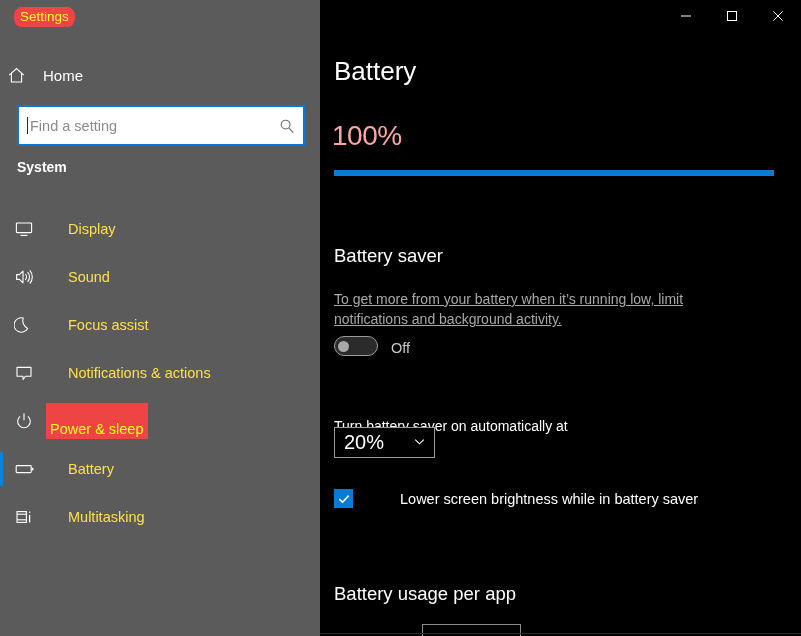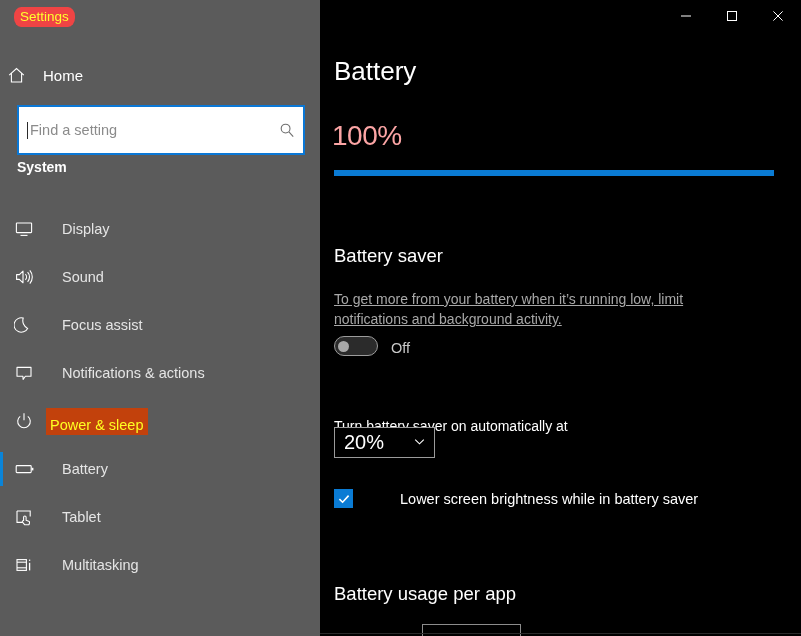--- a/index.html
+++ b/index.html
@@ -35,21 +35,21 @@
     position:absolute; left:0; top:58px;
     width:100%; height:34px;
     display:flex; align-items:center;
     padding-left:7px;
   }
   .home-row .ic { width:34px; display:flex; align-items:center; justify-content:flex-start; }
   .home-row .lbl { color:#ffffff; font-size:15px; margin-left:2px; }
 
   #search-box {
     position:absolute; left:17px; top:105px;
-    width:288px; height:50px;
+    width:288px; height:41px;
     background:#ffffff;
     border:2px solid #0a77d5;
     display:flex; align-items:center;
   }
   #search-box .caret {
     width:1px; height:17px; background:#2b2b2b; margin-left:8px;
   }
   #search-box .ph {
     color:#8b8b8b; font-size:14.5px; margin-left:2px; flex:1;
   }
@@ -71,26 +71,26 @@
     position:absolute; left:0; top:7px;
     width:3px; height:34px; background:#0a84d8;
     display:none;
   }
   .nav-item.selected .sel-bar { display:block; }
   .nav-item .ic {
     width:34px; display:flex; align-items:center; justify-content:flex-start;
     flex:0 0 34px;
   }
   .nav-item .lbl {
-    color:#e5e5e5; font-size:14.5px; margin-left:14px; white-space:nowrap;
+    color:#fde047; font-size:14.5px; margin-left:20px; white-space:nowrap;
   }
   .nav-item .lbl.hl-olive-bright {
-    background:#c2410c;
+    background:#ef4444;
     color:#ffff22;
-    padding:9px 4px 2px 4px;
+    padding:18px 4px 2px 4px;
     margin-left:-2px;
   }
   .nav-partial {
     position:absolute; left:14px; top:628px;
     color:#6d6d6d; font-size:14px; opacity:.55;
   }
 
   
   #main {
     flex:1; height:636px; position:relative; background:#000000;
@@ -281,30 +281,20 @@
         <span class="ic">
           <svg width="22" height="20" viewBox="0 0 22 20">
             <rect x="2.2" y="6.6" width="15" height="7" rx="0.8" fill="none" stroke="#fff" stroke-width="1.1"></rect>
             <rect x="17.6" y="8.8" width="1.8" height="2.6" fill="#fff"></rect>
           </svg>
         </span>
         <span class="lbl">Battery</span>
       </div>
 
 
-      <div class="nav-item">
-
-        <span class="ic">
-          <svg width="20" height="20" viewBox="0 0 20 20">
-            <path d="M3 4 H16.2 V9.4 M3 4 V15.4 H8.6" fill="none" stroke="#fff" stroke-width="1.1"></path>
-            <path d="M9.6 10.2 a1.25 1.25 0 0 1 2.5 0 v3.1 l2.6 .9 a1.3 1.3 0 0 1 .8 1.6 l-.5 1.9 H10.6 l-2.1 -2.6 a1 1 0 0 1 1.1 -1.5 Z" fill="none" stroke="#fff" stroke-width="1.1" stroke-linejoin="round"></path>
-          </svg>
-        </span>
-        <span class="lbl">Tablet</span>
-      </div>
 
       <div class="nav-item">
 
         <span class="ic">
           <svg width="22" height="20" viewBox="0 0 22 20">
             <rect x="3" y="4.6" width="9.4" height="10.8" fill="none" stroke="#fff" stroke-width="1.1"></rect>
             <line x1="3" y1="7.2" x2="12.4" y2="7.2" stroke="#fff" stroke-width="1.1"></line>
             <line x1="3" y1="12.8" x2="12.4" y2="12.8" stroke="#fff" stroke-width="1.1"></line>
             <line x1="15.6" y1="4.6" x2="15.6" y2="5.9" stroke="#fff" stroke-width="1.3"></line>
             <line x1="15.6" y1="7.8" x2="15.6" y2="15.4" stroke="#fff" stroke-width="1.3"></line>

